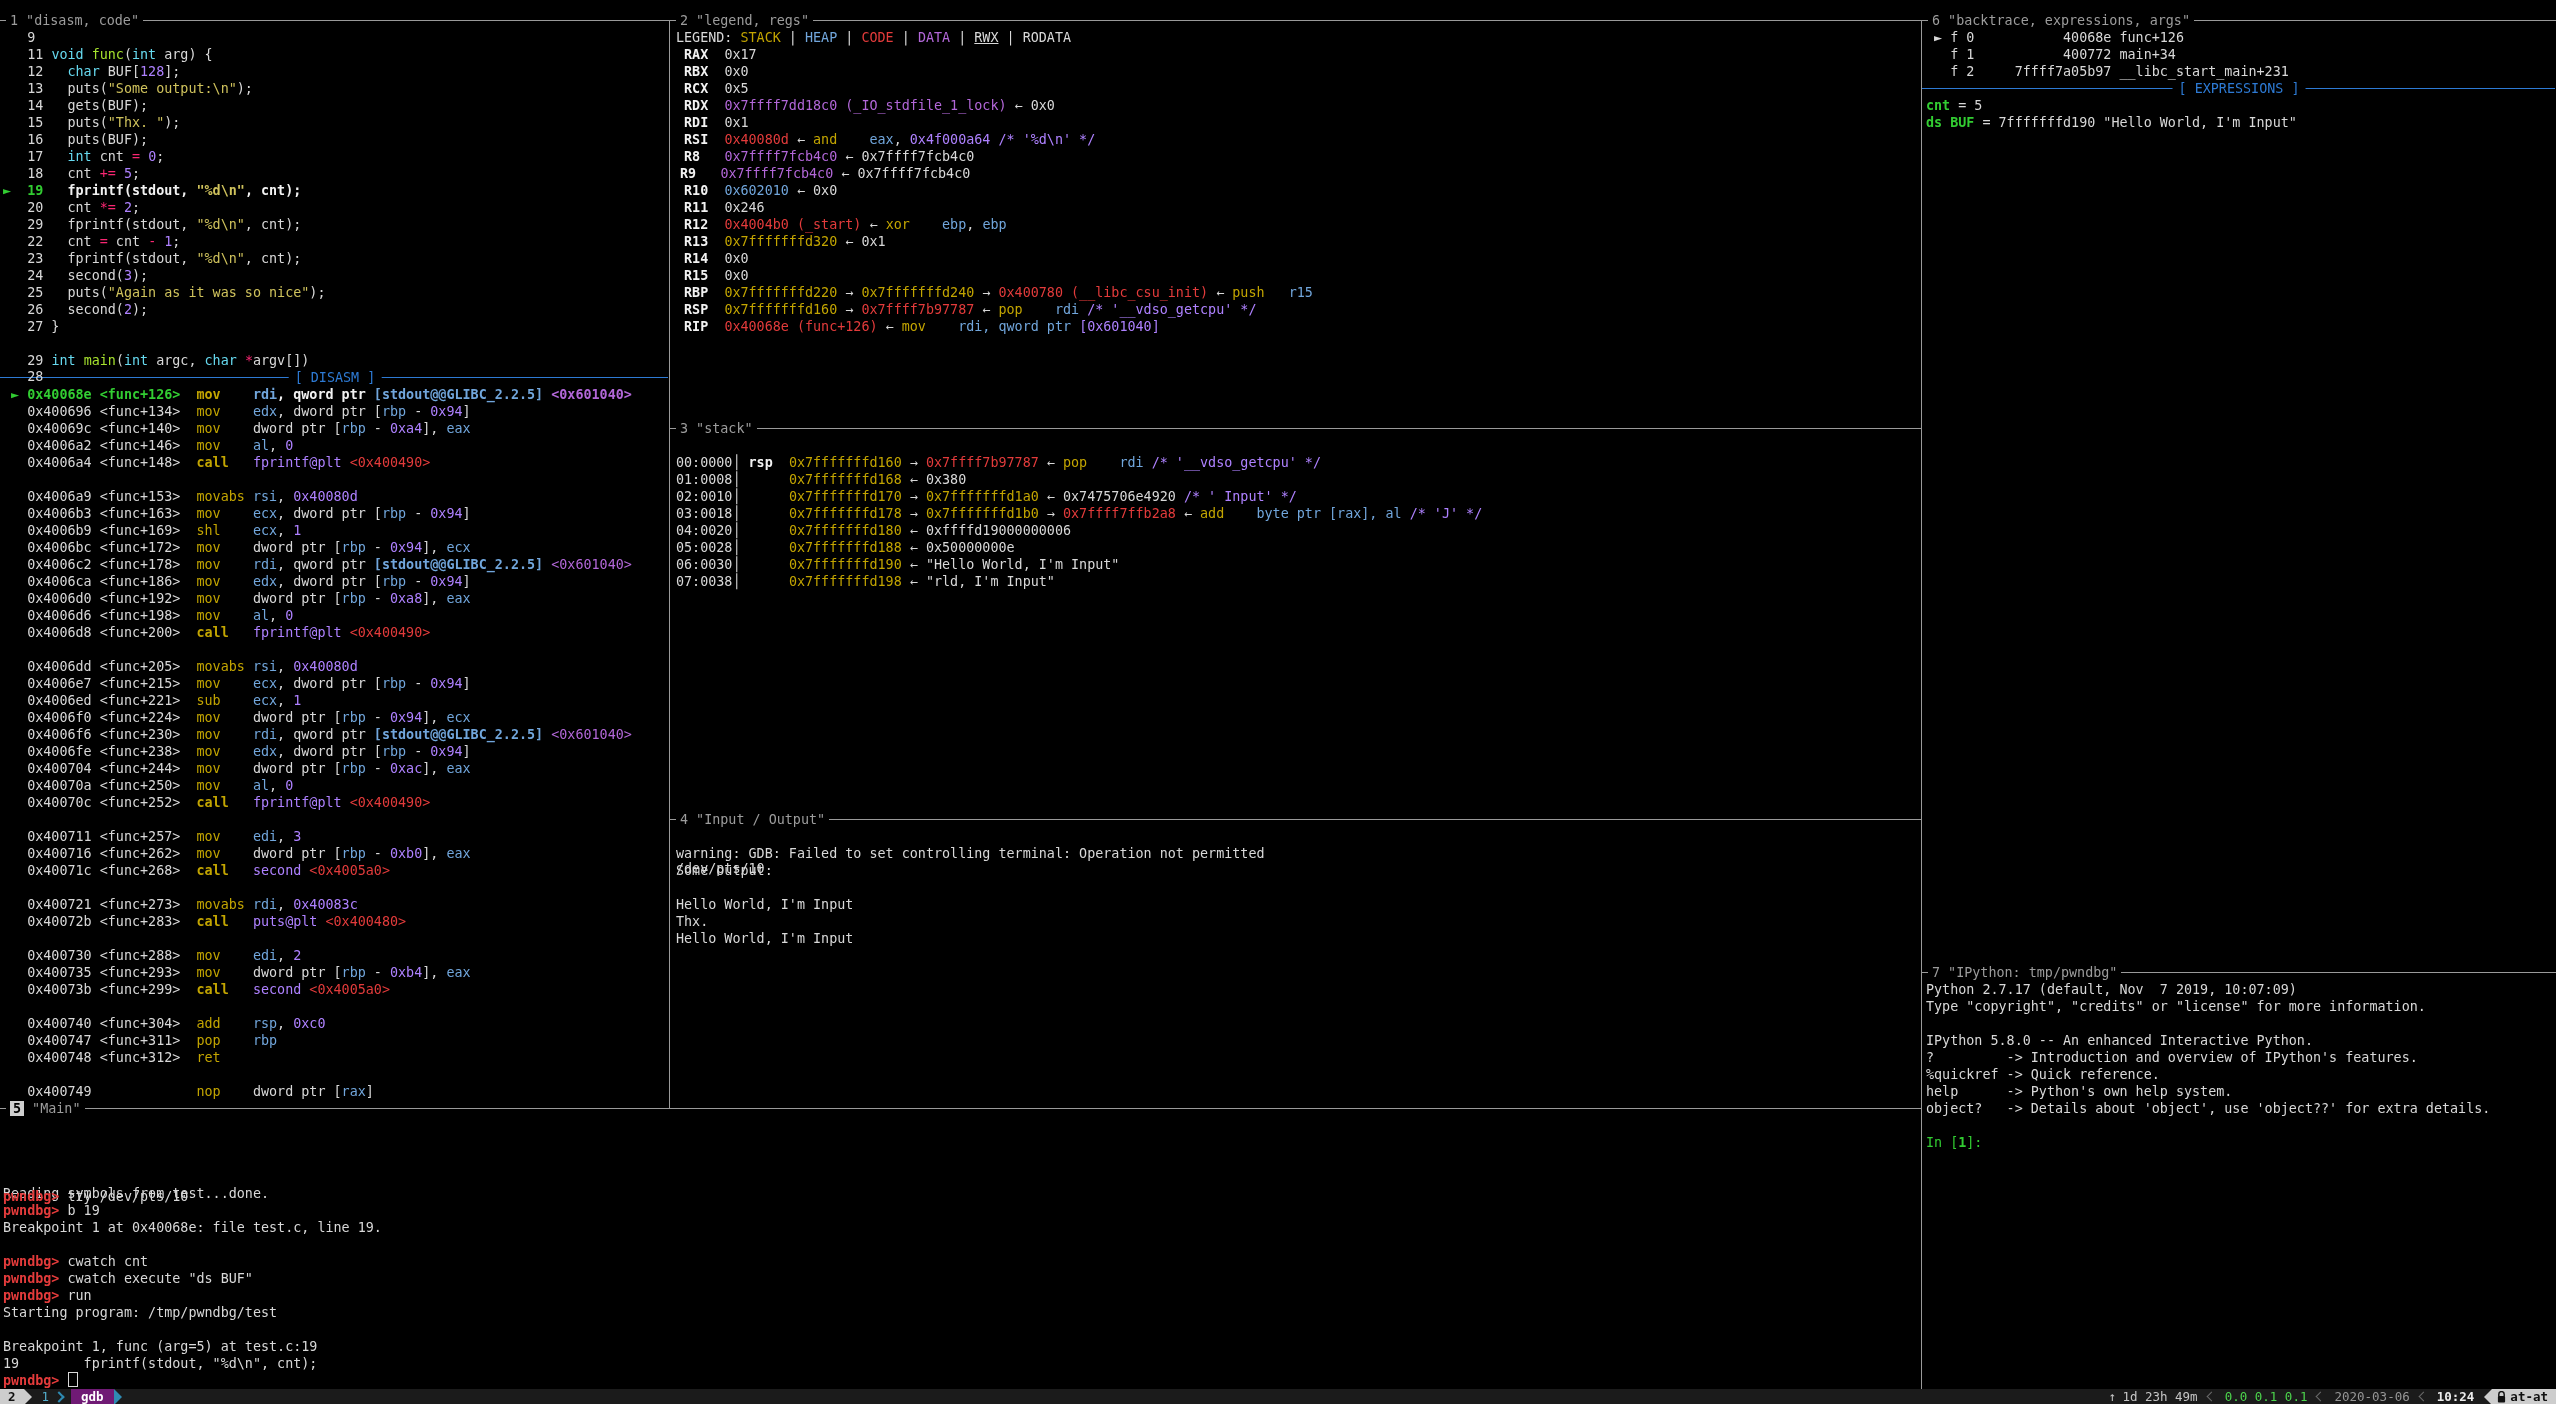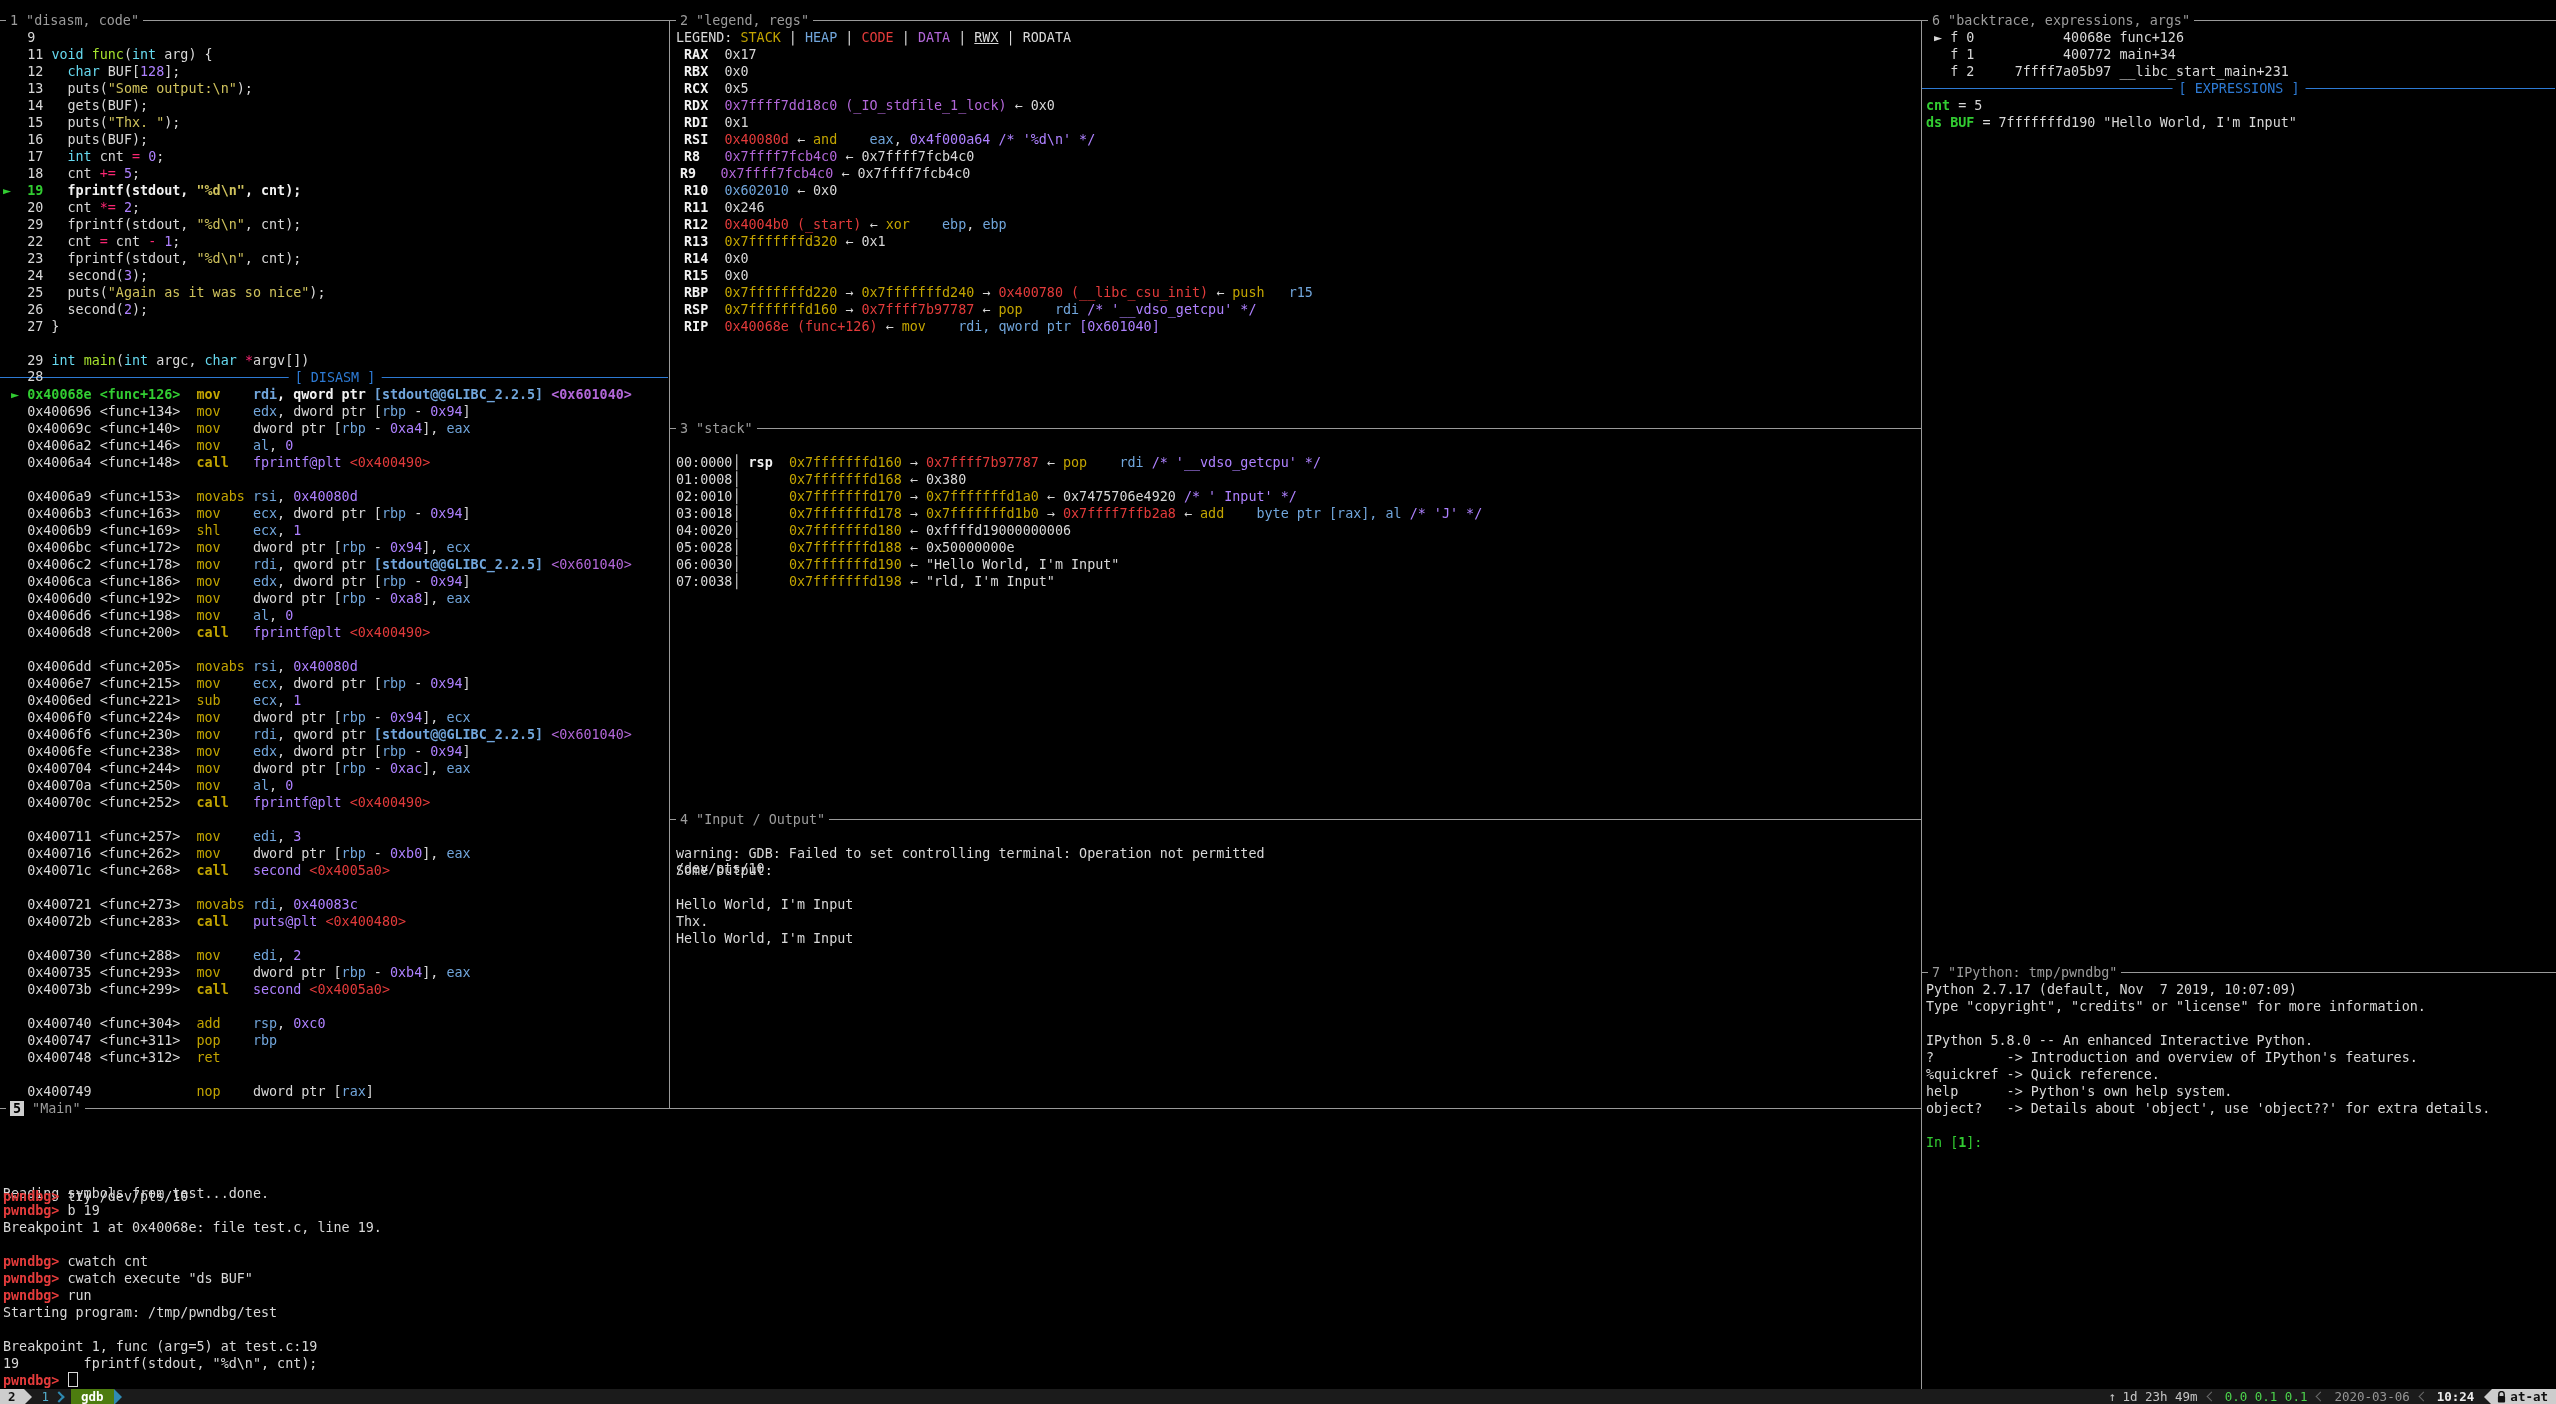--- a/index.html
+++ b/index.html
@@ -39,21 +39,21 @@
   .statusbar{
     position:absolute;left:0;top:1389px;width:2556px;height:15px;background:#1b1b1b;
     font-family:"DejaVu Sans Mono","DejaVu Sans",monospace;font-size:12.5px;
     display:flex;align-items:center;justify-content:space-between;color:#b0b0b0;
   }
   .sb-left,.sb-right{display:flex;align-items:center;height:15px;}
   .sb-session{background:#cdcdcd;color:#111;font-weight:bold;padding:0 8px;height:15px;line-height:15px;display:inline-block;}
   .tri-r{width:0;height:0;border-top:8px solid transparent;border-bottom:8px solid transparent;border-left:8px solid #cdcdcd;display:inline-block;}
   .sb-winidx{color:#53aecd;padding:0 6px 0 10px;}
   .sb-chev{display:inline-block;width:6px;height:6px;border-top:2px solid #2f8bb3;border-right:2px solid #2f8bb3;transform:rotate(45deg);margin:0 2px 0 0;}
-  .sb-winname{background:#4d7c0f;color:#fff;font-weight:bold;padding:0 10px;height:15px;line-height:15px;display:inline-block;margin-left:6px;}
+  .sb-winname{background:#701a75;color:#fff;font-weight:bold;padding:0 10px;height:15px;line-height:15px;display:inline-block;margin-left:6px;}
   .tri-r2{width:0;height:0;border-top:8px solid transparent;border-bottom:8px solid transparent;border-left:8px solid #2f8bb3;display:inline-block;}
   .sb-up{color:#c5c5c5;margin-right:6px;}
   .sb-uptime{color:#c5c5c5;}
   .sb-sep{display:inline-block;width:6px;height:6px;border-left:1px solid #6a6a6a;border-bottom:1px solid #6a6a6a;transform:rotate(45deg);margin:0 10px;}
   .sb-load{color:#4cd44c;}
   .sb-date{color:#969696;}
   .sb-time{color:#ececec;font-weight:bold;}
   .tri-l{width:0;height:0;border-top:8px solid transparent;border-bottom:8px solid transparent;border-right:8px solid #cdcdcd;display:inline-block;margin-left:10px;}
   .sb-host{background:#cdcdcd;color:#111;font-weight:bold;padding:0 8px 0 5px;height:15px;line-height:15px;display:inline-flex;align-items:center;gap:4px;}
 </style>

